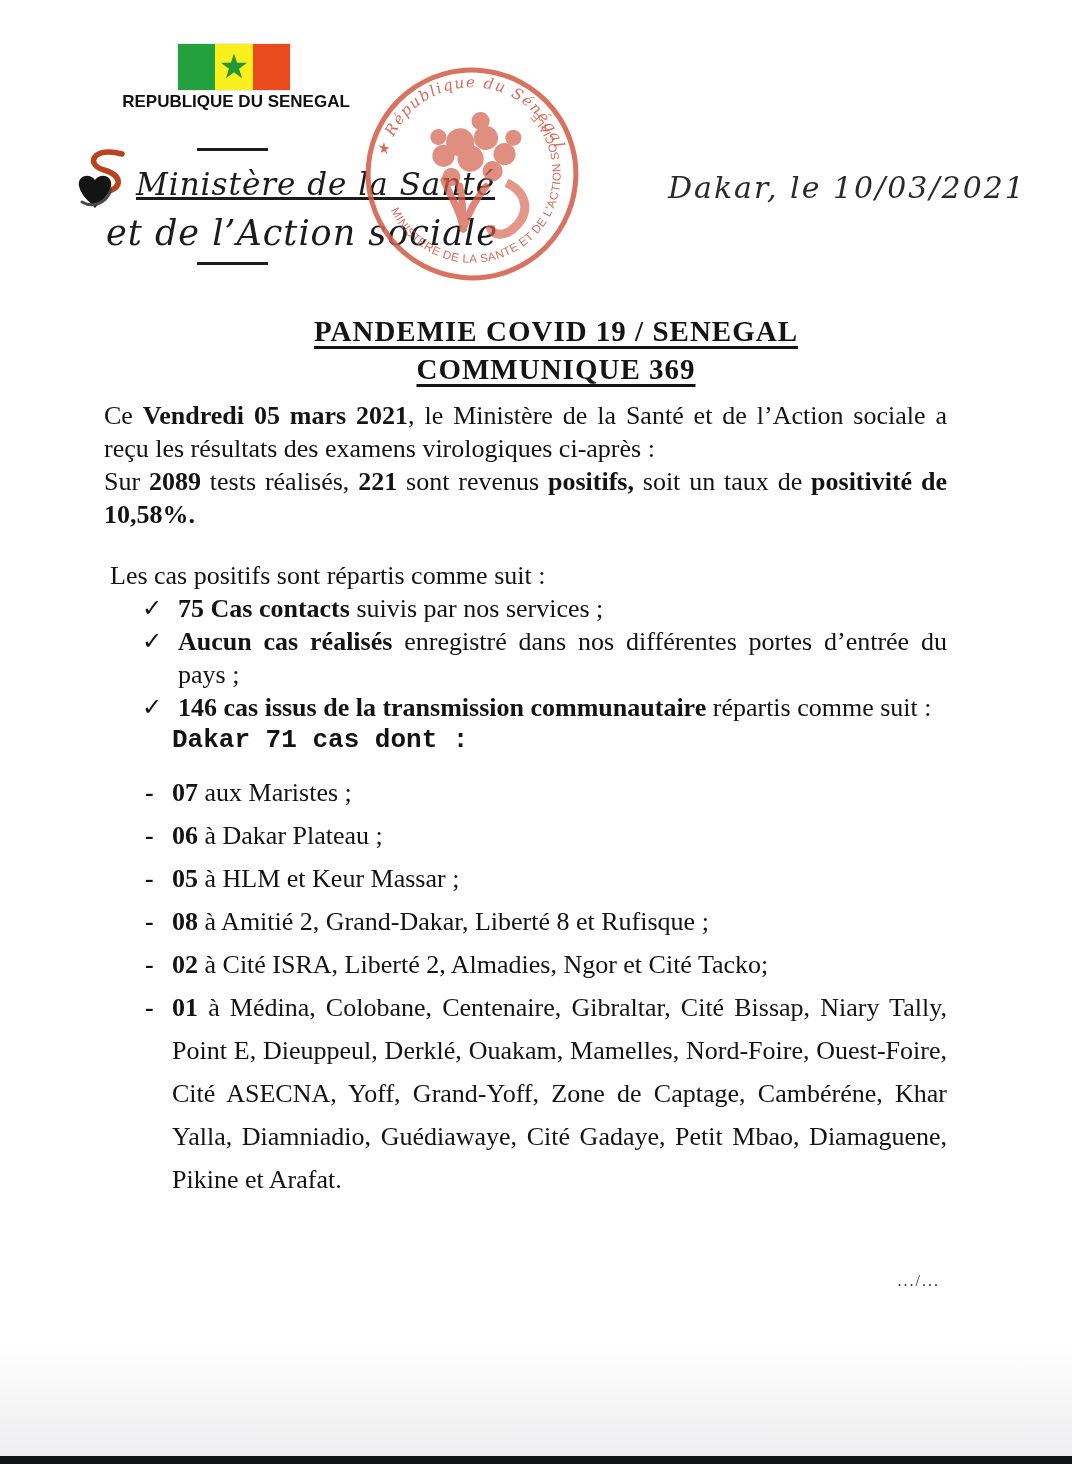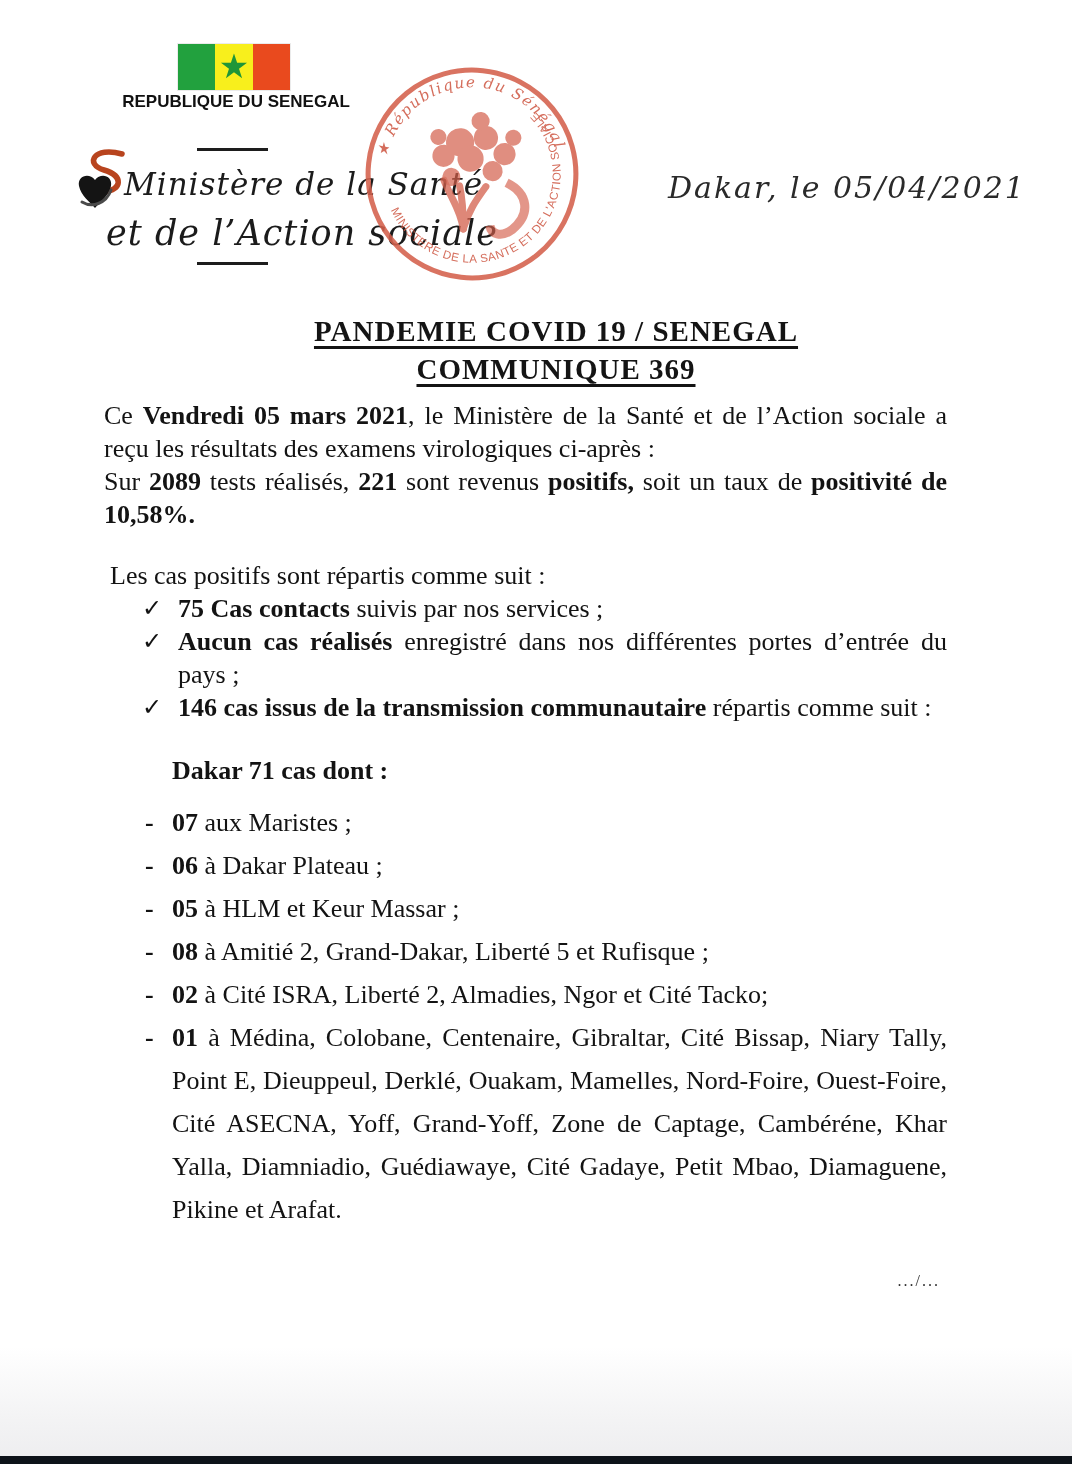--- a/index.html
+++ b/index.html
@@ -45,23 +45,23 @@
     font-style: italic; font-size: 21px; color: #222;
     letter-spacing: 0.5px;
   }
   .rule { position: absolute; height: 3px; background: #1d1d1d; width: 71px; left: 197px; }
   .rule1 { top: 148px; }
   .rule2 { top: 262px; }
 
   .ministry-logo { position: absolute; left: 74px; top: 146px; }
 
   .ministry1 {
-    position: absolute; left: 124px; top: 166px;
+    position: absolute; left: 136px; top: 166px;
     font-family: "DejaVu Serif", serif; font-style: italic;
-    font-size: 31px; letter-spacing: 1px; color: #1b1b1b;
+    font-size: 31px; letter-spacing: 1px; color: #1b1b1b; text-decoration: underline;
   }
   .ministry2 {
     position: absolute; left: 106px; top: 213px;
     font-family: "DejaVu Serif", serif; font-style: italic;
     font-size: 35px; letter-spacing: 1px; color: #1b1b1b;
   }
 
   .stamp { position: absolute; left: 356px; top: 58px; }
 
   .dateline {
@@ -94,22 +94,23 @@
   .cases-intro { padding-left: 6px; margin-top: 28px; }
 
   ul.checks { list-style: none; padding-left: 74px; }
   ul.checks li { position: relative; text-align: justify; }
   ul.checks .mark {
     position: absolute; left: -36px; top: 0;
     font-family: "DejaVu Sans", sans-serif; font-size: 24px;
   }
 
   .dakar-heading {
-    margin-top: 30px; padding-left: 68px;
+    padding-left: 68px;
     font-weight: 700;
+    font-family: Liberation Mono, monospace;
   }
 
   ul.dashes { list-style: none; margin-top: 14px; padding-left: 68px; line-height: 43px; }
   ul.dashes li { position: relative; }
   ul.dashes .dash {
     position: absolute; left: -27px; top: 0;
     font-weight: 700;
   }
   ul.dashes li.wide { text-align: justify; }
 
@@ -177,21 +178,21 @@
       </g>
       <g stroke="#d4604c" stroke-width="7" stroke-linecap="round" fill="none" opacity="0.85">
         <path d="M112 170 C110 150 108 140 104 128"></path>
         <path d="M112 170 C116 150 122 140 130 126"></path>
         <path d="M112 170 C108 152 96 140 88 124"></path>
       </g>
       <path d="M150 120 C172 128 178 148 160 166 C150 175 140 172 138 164" stroke="#d4604c" stroke-width="9" fill="none" opacity="0.75"></path>
     </g>
   </svg>
 
-  <div class="dateline">Dakar, le 05/04/2021</div>
+  <div class="dateline">Dakar, le 10/03/2021</div>
 
   <div class="title">
     <div><span class="t-line">PANDEMIE COVID 19 / SENEGAL</span></div>
     <div><span class="t-line">COMMUNIQUE 369</span></div>
   </div>
 
   <div class="body">
 
     <p class="just"><span>Ce </span><b>Vendredi 05 mars 2021</b><span>, le Ministère de la Santé et de l’Action sociale a reçu les résultats des examens virologiques ci-après :</span></p>
 
@@ -204,21 +205,21 @@
       <li><span class="mark">✓</span><b>Aucun cas réalisés</b><span> enregistré dans nos différentes portes d’entrée du pays ;</span></li>
       <li><span class="mark">✓</span><b>146 cas issus de la transmission communautaire</b><span> répartis comme suit :</span></li>
     </ul>
 
     <div class="dakar-heading">Dakar 71 cas dont :</div>
 
     <ul class="dashes">
       <li><span class="dash">-</span><b>07</b><span> aux Maristes ;</span></li>
       <li><span class="dash">-</span><b>06</b><span> à Dakar Plateau ;</span></li>
       <li><span class="dash">-</span><b>05</b><span> à HLM et Keur Massar ;</span></li>
-      <li><span class="dash">-</span><b>08</b><span> à Amitié 2, Grand-Dakar, Liberté 5 et Rufisque ;</span></li>
+      <li><span class="dash">-</span><b>08</b><span> à Amitié 2, Grand-Dakar, Liberté 8 et Rufisque ;</span></li>
       <li><span class="dash">-</span><b>02</b><span> à Cité ISRA, Liberté 2, Almadies, Ngor et Cité Tacko;</span></li>
       <li class="wide"><span class="dash">-</span><b>01</b><span> à Médina, Colobane, Centenaire, Gibraltar, Cité Bissap, Niary Tally, Point E, Dieuppeul, Derklé, Ouakam, Mamelles, Nord-Foire, Ouest-Foire, Cité ASECNA, Yoff, Grand-Yoff, Zone de Captage, Cambéréne, Khar Yalla, Diamniadio, Guédiawaye, Cité Gadaye, Petit Mbao, Diamaguene, Pikine et Arafat.</span></li>
     </ul>
 
   </div>
 
   <div class="continuation">.../...</div>
   <div class="bottom-strip"></div>
 
 </div>

